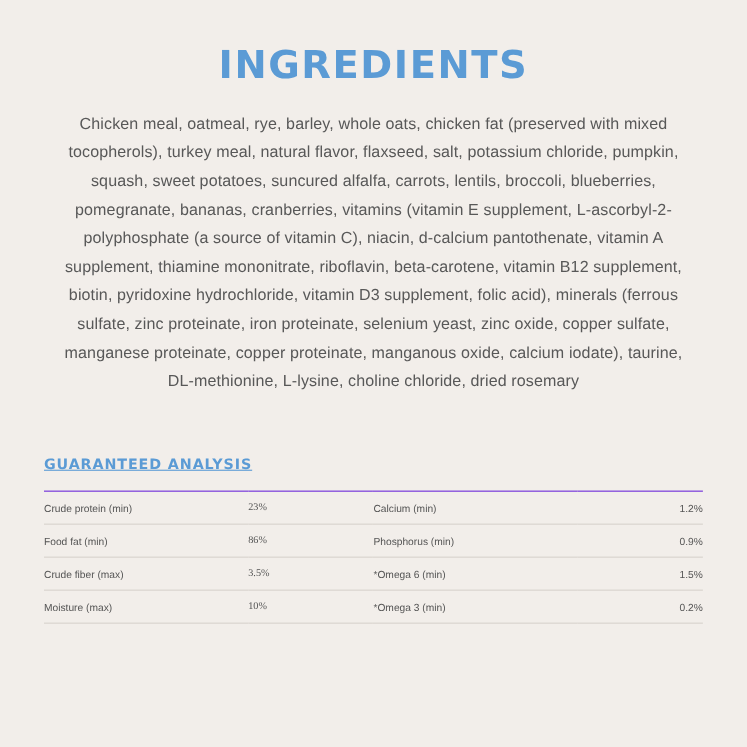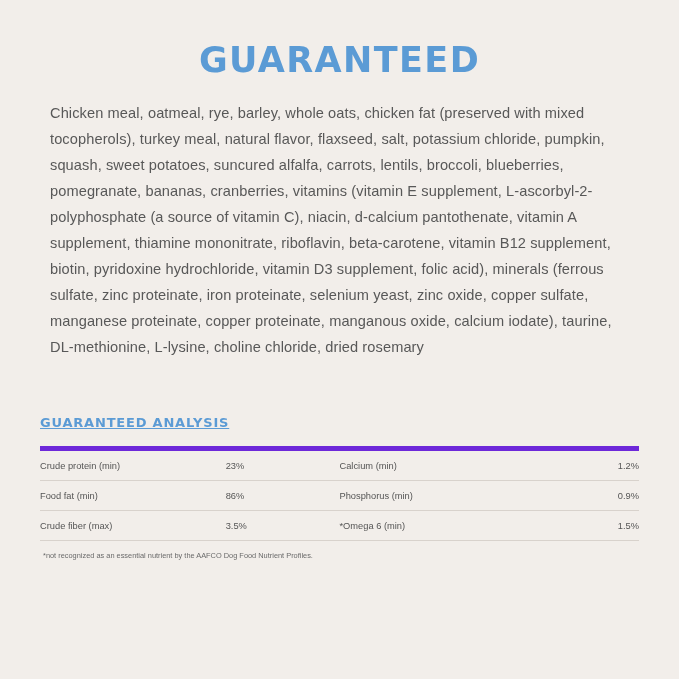--- a/index.html
+++ b/index.html
@@ -24,21 +24,21 @@
   .title {
     text-align: center;
     color: #5b9bd5;
     font-size: 35px;
     font-weight: bold;
     letter-spacing: 1.4px;
     margin: 6px 0 20px 0;
     font-family: "DejaVu Sans", sans-serif;
   }
   .ingredients-text {
-    text-align: left;
+    text-align: center;
     font-size: 14.6px;
     line-height: 26px;
     color: #585858;
     padding: 0 10px;
     letter-spacing: 0.1px;
   }
   .ga-heading {
     color: #5b9bd5;
     font-size: 13px;
     font-weight: bold;
@@ -53,39 +53,39 @@
     border-collapse: collapse;
     font-size: 9.3px;
     color: #555;
   }
   table.ga td {
     padding: 10px 0 9px 0;
     border-bottom: 1px solid #d8d2cc;
     vertical-align: middle;
   }
   table.ga tr:first-child td {
-    border-top: 5px solid #6d28d9;
+    border-top: 1px solid #6d28d9;
   }
   td.label-a { width: 31%; padding-left: 3px; }
-  td.val-a   { width: 19%; }
+  td.val-a   { width: 19%; font-family: Liberation Serif, serif; }
   td.label-b { width: 31%; }
   td.val-b   { width: 19%; text-align: right; }
   .footnote {
     font-size: 7.4px;
     color: #6a6a6a;
     margin-top: 10px;
     padding-left: 3px;
   }
 </style>
 </head>
 <body>
 
 <div class="page">
 
-  <h1 class="title">GUARANTEED</h1>
+  <h1 class="title">INGREDIENTS</h1>
 
   <p class="ingredients-text">Chicken meal, oatmeal, rye, barley, whole oats, chicken fat (preserved with mixed tocopherols), turkey meal, natural flavor, flaxseed, salt, potassium chloride, pumpkin, squash, sweet potatoes, suncured alfalfa, carrots, lentils, broccoli, blueberries, pomegranate, bananas, cranberries, vitamins (vitamin E supplement, L-ascorbyl-2-polyphosphate (a source of vitamin C), niacin, d-calcium pantothenate, vitamin A supplement, thiamine mononitrate, riboflavin, beta-carotene, vitamin B12 supplement, biotin, pyridoxine hydrochloride, vitamin D3 supplement, folic acid), minerals (ferrous sulfate, zinc proteinate, iron proteinate, selenium yeast, zinc oxide, copper sulfate, manganese proteinate, copper proteinate, manganous oxide, calcium iodate), taurine, DL-methionine, L-lysine, choline chloride, dried rosemary</p>
 
   <h2 class="ga-heading">GUARANTEED ANALYSIS</h2>
 
   <table class="ga">
     <tbody>
       <tr>
         <td class="label-a">Crude protein (min)</td>
         <td class="val-a">23%</td>
@@ -97,18 +97,23 @@
         <td class="val-a">86%</td>
         <td class="label-b">Phosphorus (min)</td>
         <td class="val-b">0.9%</td>
       </tr>
       <tr>
         <td class="label-a">Crude fiber (max)</td>
         <td class="val-a">3.5%</td>
         <td class="label-b">*Omega 6 (min)</td>
         <td class="val-b">1.5%</td>
       </tr>
+      <tr>
+        <td class="label-a">Moisture (max)</td>
+        <td class="val-a">10%</td>
+        <td class="label-b">*Omega 3 (min)</td>
+        <td class="val-b">0.2%</td>
+      </tr>
     </tbody>
   </table>
 
-  <div class="footnote">*not recognized as an essential nutrient by the AAFCO Dog Food Nutrient Profiles.</div>
 
 </div>
 
 </body></html>

